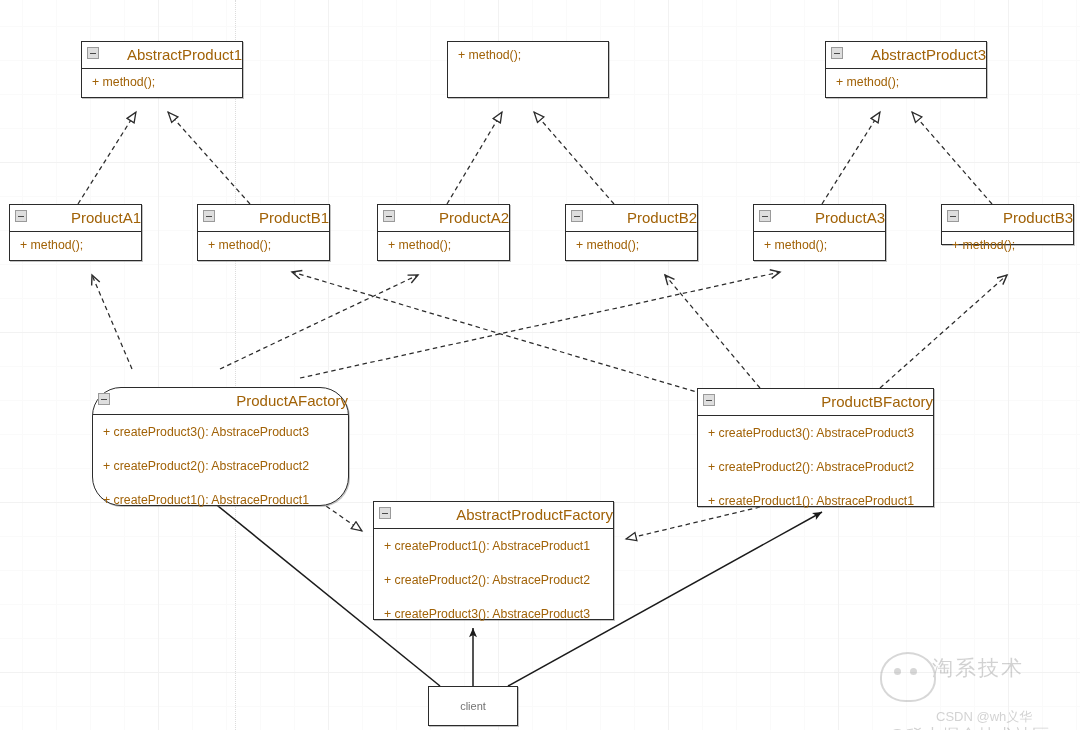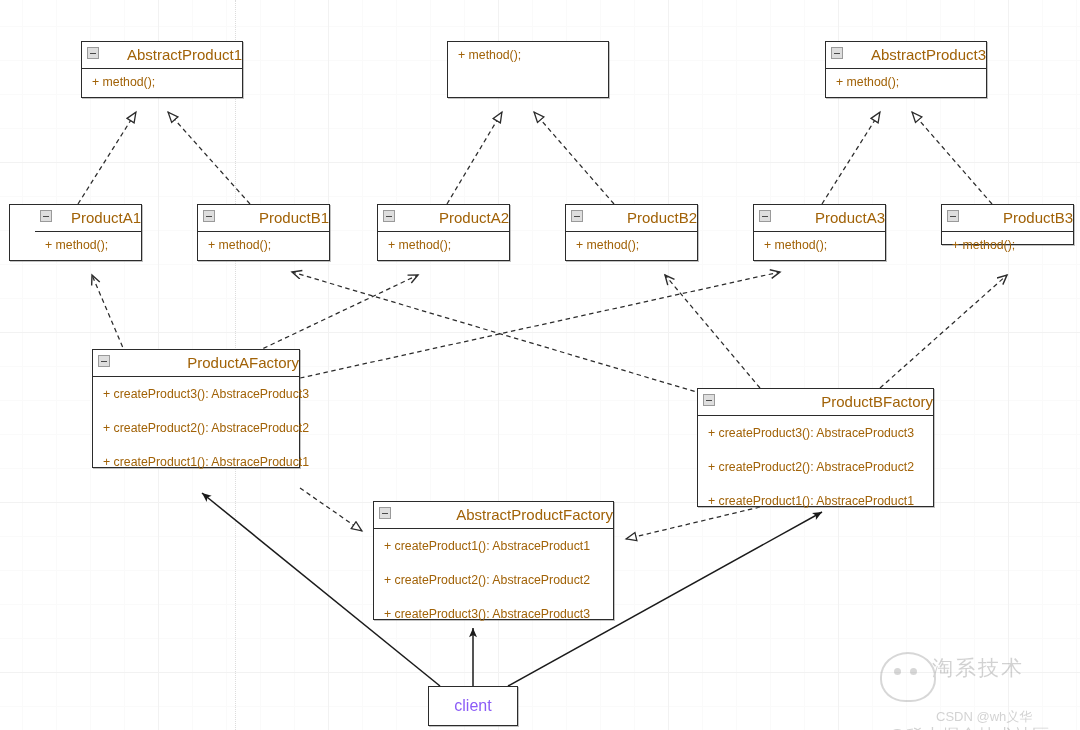--- a/index.html
+++ b/index.html
@@ -45,21 +45,21 @@
   .uml .ops{padding:0;}
   .uml .op{
     font-size:12.3px;color:#a16207;
     padding-left:10px;
     white-space:nowrap;
     display:flex;align-items:center;
   }
   .uml.small .op{height:26px;}
   .uml.tall .op{height:34px;text-align:center;}
   .uml.client{display:flex;align-items:center;justify-content:center;}
-  .uml.client .label{font-size:16px;color:#8b5cf6;}
+  .uml.client .label{font-size:11px;color:#737373;}
 
   .guide{
     position:absolute;top:0;width:0;height:730px;
     border-left:1px dotted #dcdcdc;
   }
 
   .watermark{
     position:absolute;right:6px;bottom:4px;
     width:200px;height:86px;
     opacity:.30;
@@ -142,21 +142,21 @@
   <div class="uml small" style="left:825px;top:41px;width:162px;height:57px;">
     <div class="hdr">
       <span class="collapse"></span>
       <span>AbstractProduct3</span>
     </div>
     <div class="ops">
       <div class="op">+ method();</div>
     </div>
   </div>
 
-  <div class="uml small" style="left:9px;top:204px;width:133px;height:57px;padding-left:25px;">
+  <div class="uml small" style="left:9px;top:204px;width:133px;height:57px;">
     <div class="hdr">
       <span class="collapse"></span>
       <span>ProductA1</span>
     </div>
     <div class="ops">
       <div class="op">+ method();</div>
     </div>
   </div>
 
   <div class="uml small" style="left:197px;top:204px;width:133px;height:57px;">
@@ -202,21 +202,21 @@
   <div class="uml small" style="left:941px;top:204px;width:133px;height:41px;">
     <div class="hdr">
       <span class="collapse"></span>
       <span>ProductB3</span>
     </div>
     <div class="ops">
       <div class="op">+ method();</div>
     </div>
   </div>
 
-  <div class="uml tall" style="left:92px;top:349px;width:208px;height:119px;">
+  <div class="uml tall" style="left:92px;top:387px;width:257px;height:119px;border-radius:29px;">
     <div class="hdr">
       <span class="collapse"></span>
       <span>ProductAFactory</span>
     </div>
     <div class="ops">
       <div class="op">+ createProduct3(): AbstraceProduct3</div>
       <div class="op">+ createProduct2(): AbstraceProduct2</div>
       <div class="op">+ createProduct1(): AbstraceProduct1</div>
     </div>
   </div>

